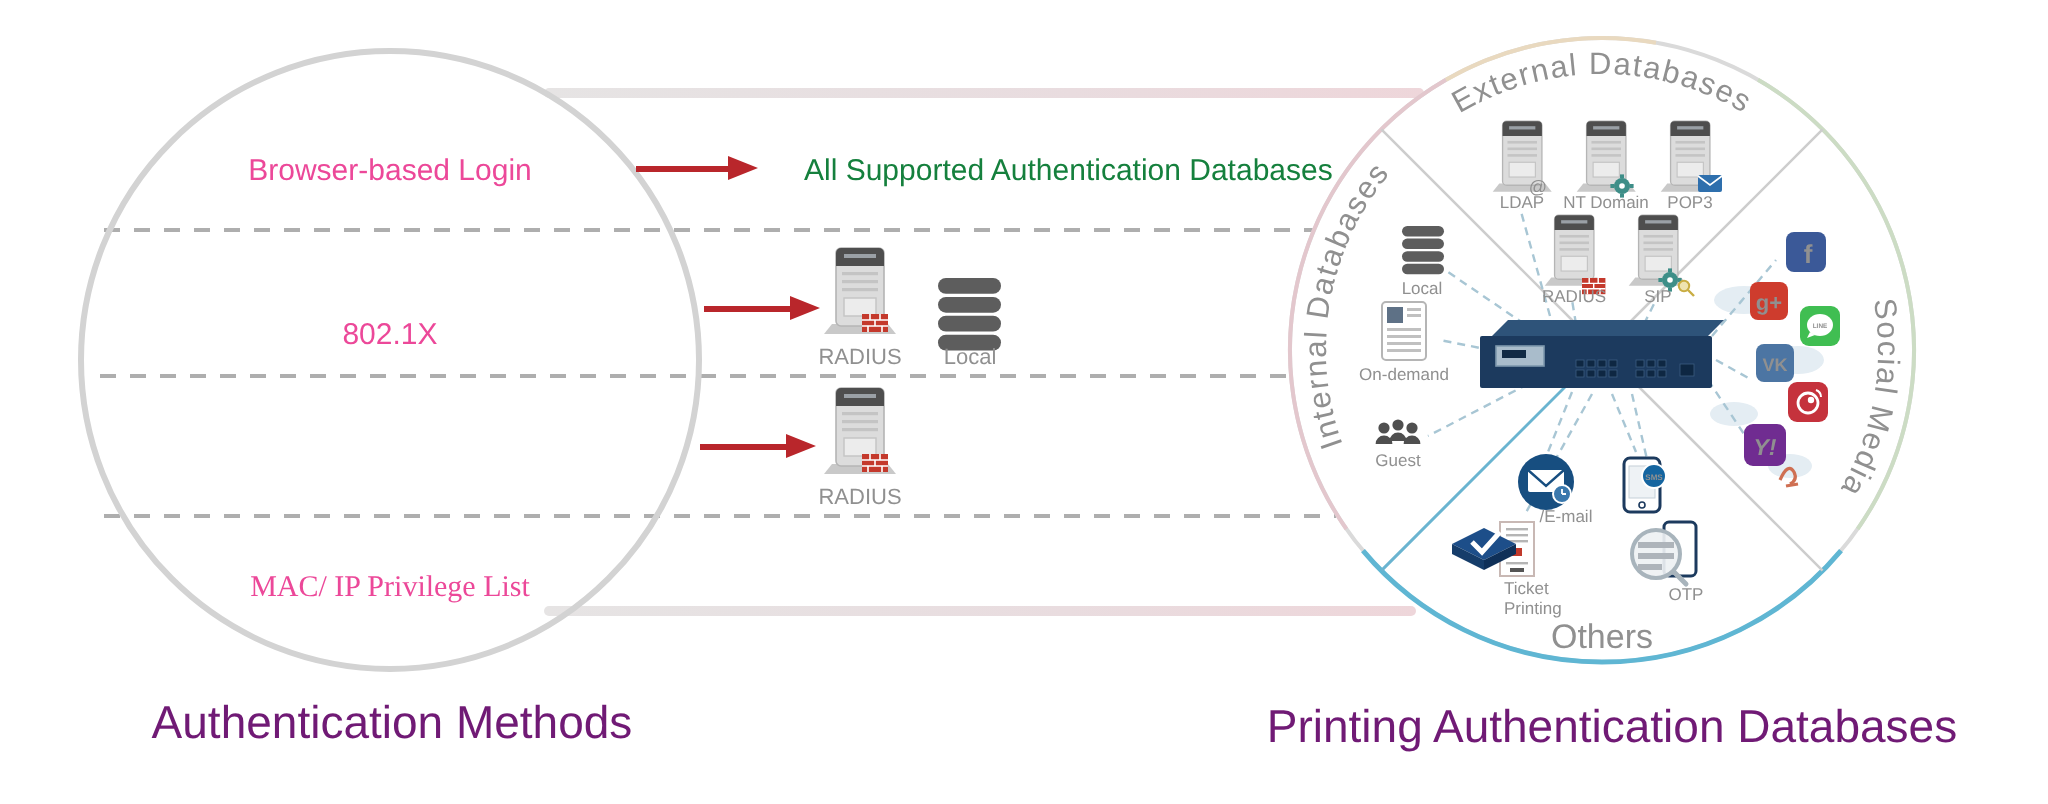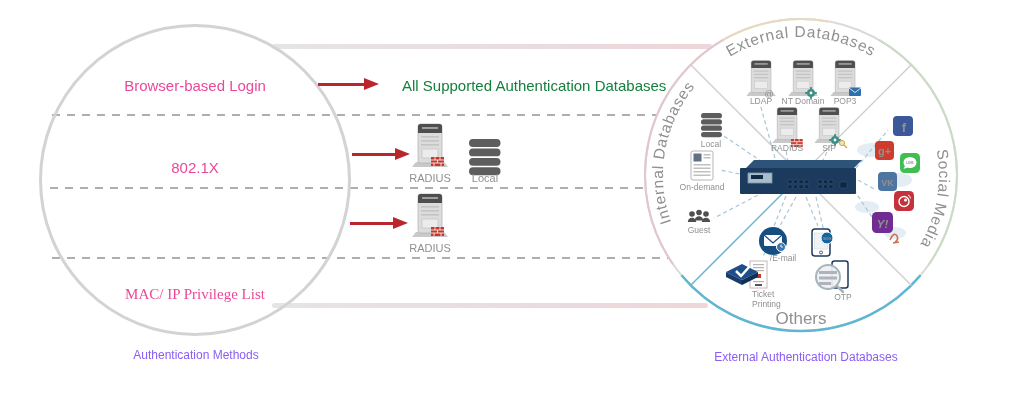--- a/index.html
+++ b/index.html
@@ -7,21 +7,21 @@
        font-family:"Liberation Sans","DejaVu Sans",sans-serif;}
   .stage{position:absolute;inset:0;}
   .band{position:absolute;height:5px;border-radius:3px;z-index:0;
         background:linear-gradient(90deg,#e6e4e4 0%,#e9dcdf 60%,#eed6da 100%);}
   .dash{position:absolute;height:2px;z-index:1;
         background:repeating-linear-gradient(90deg,#aeaeae 0 8px,transparent 8px 15px);}
   .big-circle{position:absolute;left:39px;top:24px;width:306px;height:306px;
         border:3px solid #d3d3d3;border-radius:50%;z-index:2;}
   .row-label{position:absolute;left:40px;width:310px;text-align:center;z-index:4;
         font-size:15px;color:#ec4899;}
-  .caption{position:absolute;text-align:center;z-index:4;font-size:12px;color:#8b5cf6;}
+  .caption{position:absolute;text-align:center;z-index:4;font-size:23px;color:#701a75;}
   .heading-mid{position:absolute;left:402px;top:77px;font-size:15px;color:#15803d;
         white-space:nowrap;z-index:4;}
   .arrow{position:absolute;height:13px;z-index:4;}
   .arrow .shaft{position:absolute;left:0;top:5.2px;height:2.6px;background:#b9262b;}
   .arrow .head{position:absolute;right:0;top:0;width:0;height:0;
         border-top:6.5px solid transparent;border-bottom:6.5px solid transparent;
         border-left:15px solid #b9262b;}
   svg{position:absolute;left:0;top:0;z-index:3;font-family:"Liberation Sans","DejaVu Sans",sans-serif;}
   svg text{fill:#909090;}
 </style>
@@ -301,14 +301,14 @@
     </text>
     <text font-size="15.5" fill="#555" letter-spacing="0.8">
       <textPath href="#arcInt" startOffset="50%" text-anchor="middle">Internal Databases</textPath>
     </text>
     <text font-size="15.5" fill="#555" letter-spacing="0.8">
       <textPath href="#arcSoc" startOffset="50%" text-anchor="middle">Social Media</textPath>
     </text>
     <text x="801" y="324" font-size="17" fill="#4f4f4f" text-anchor="middle">Others</text>
   </svg>
 
-  <div class="caption" style="left:628px;top:350px;width:356px;">External Authentication Databases</div>
+  <div class="caption" style="left:628px;top:350px;width:356px;">Printing Authentication Databases</div>
 </div>
 
 </body></html>

